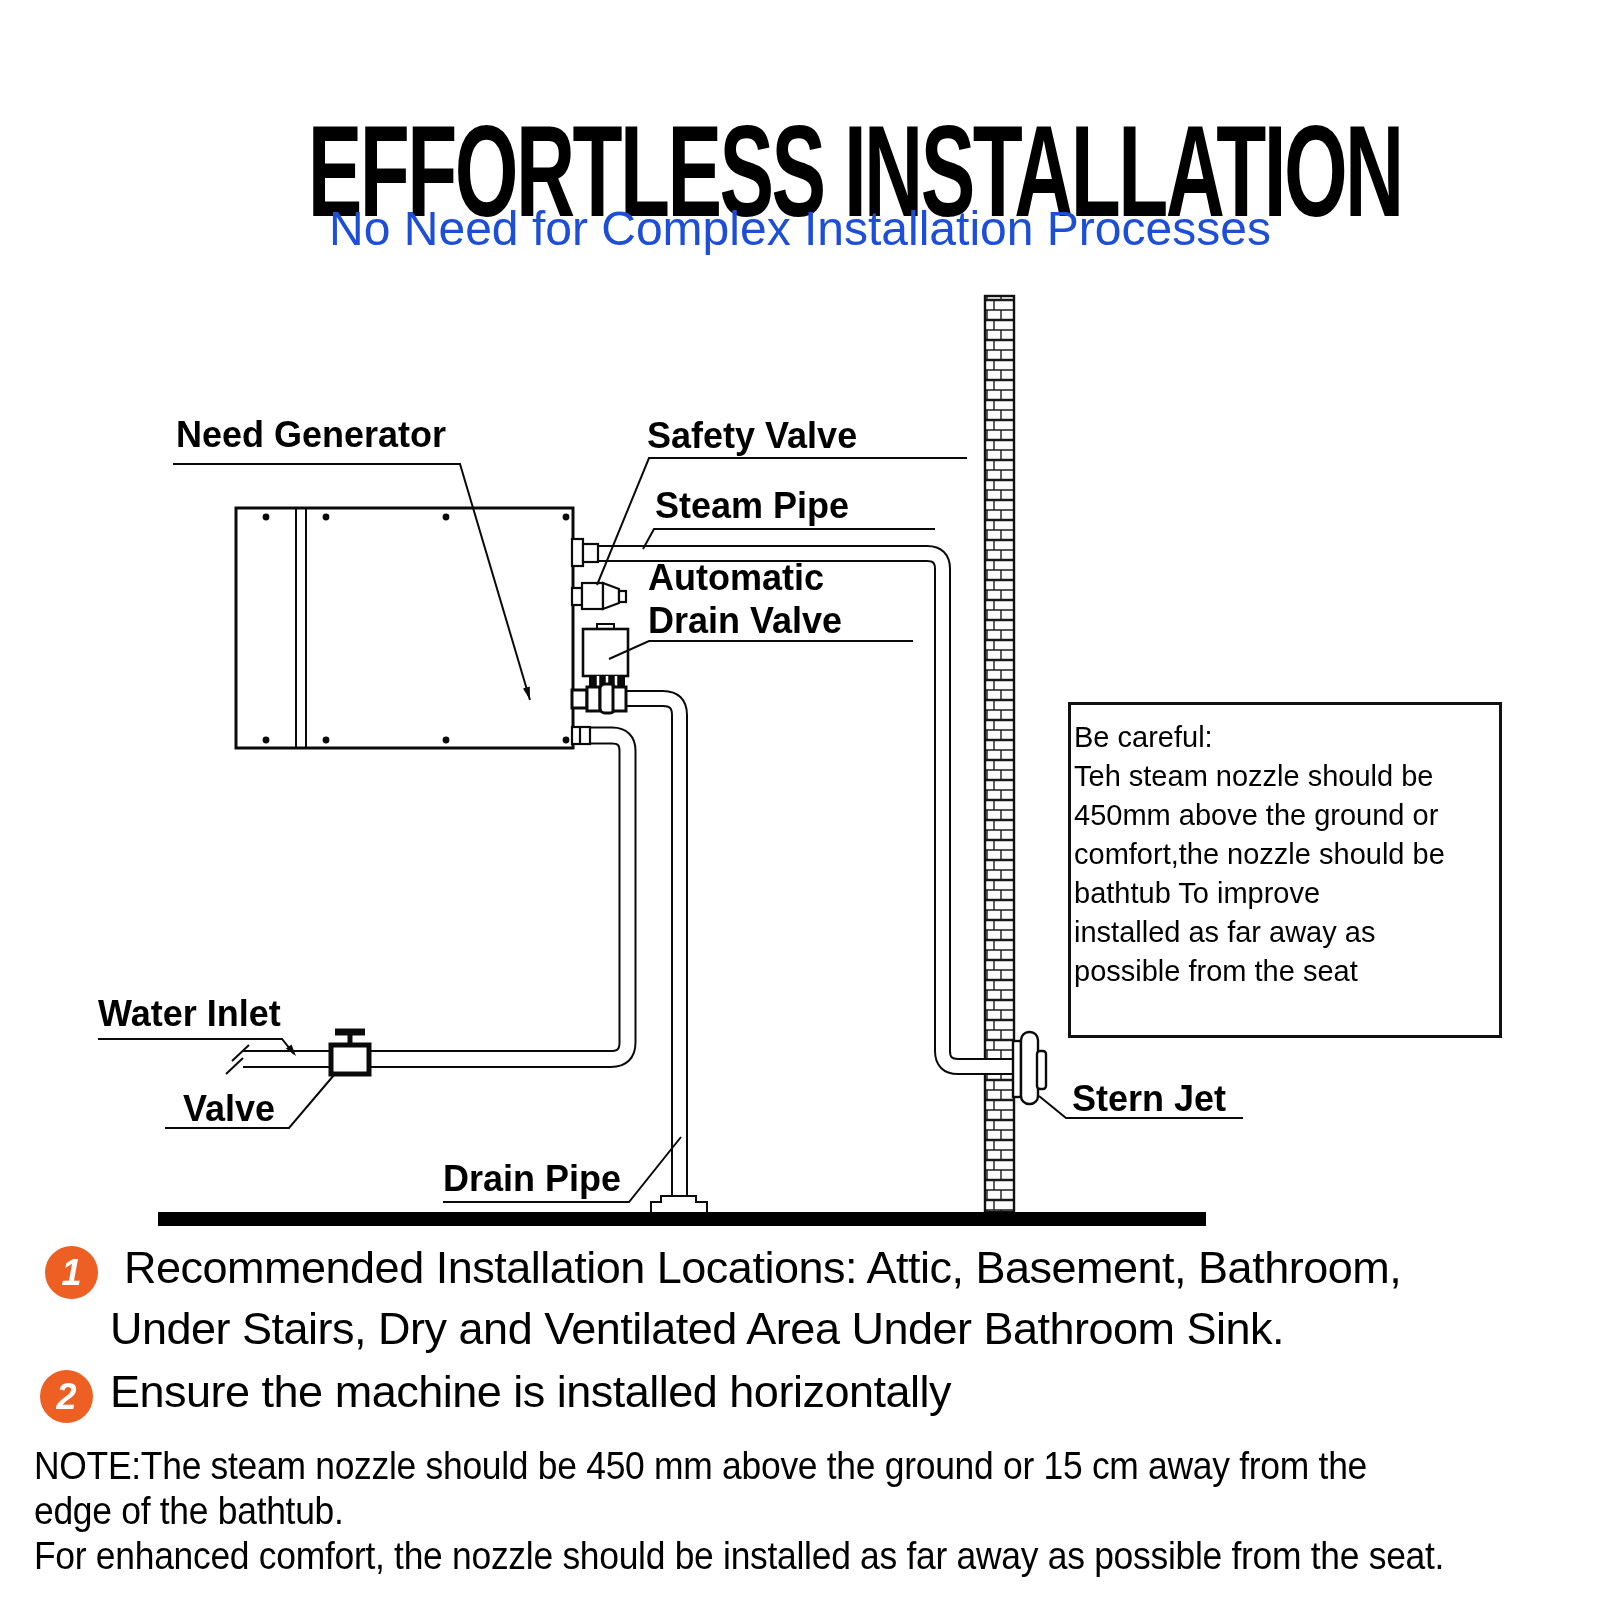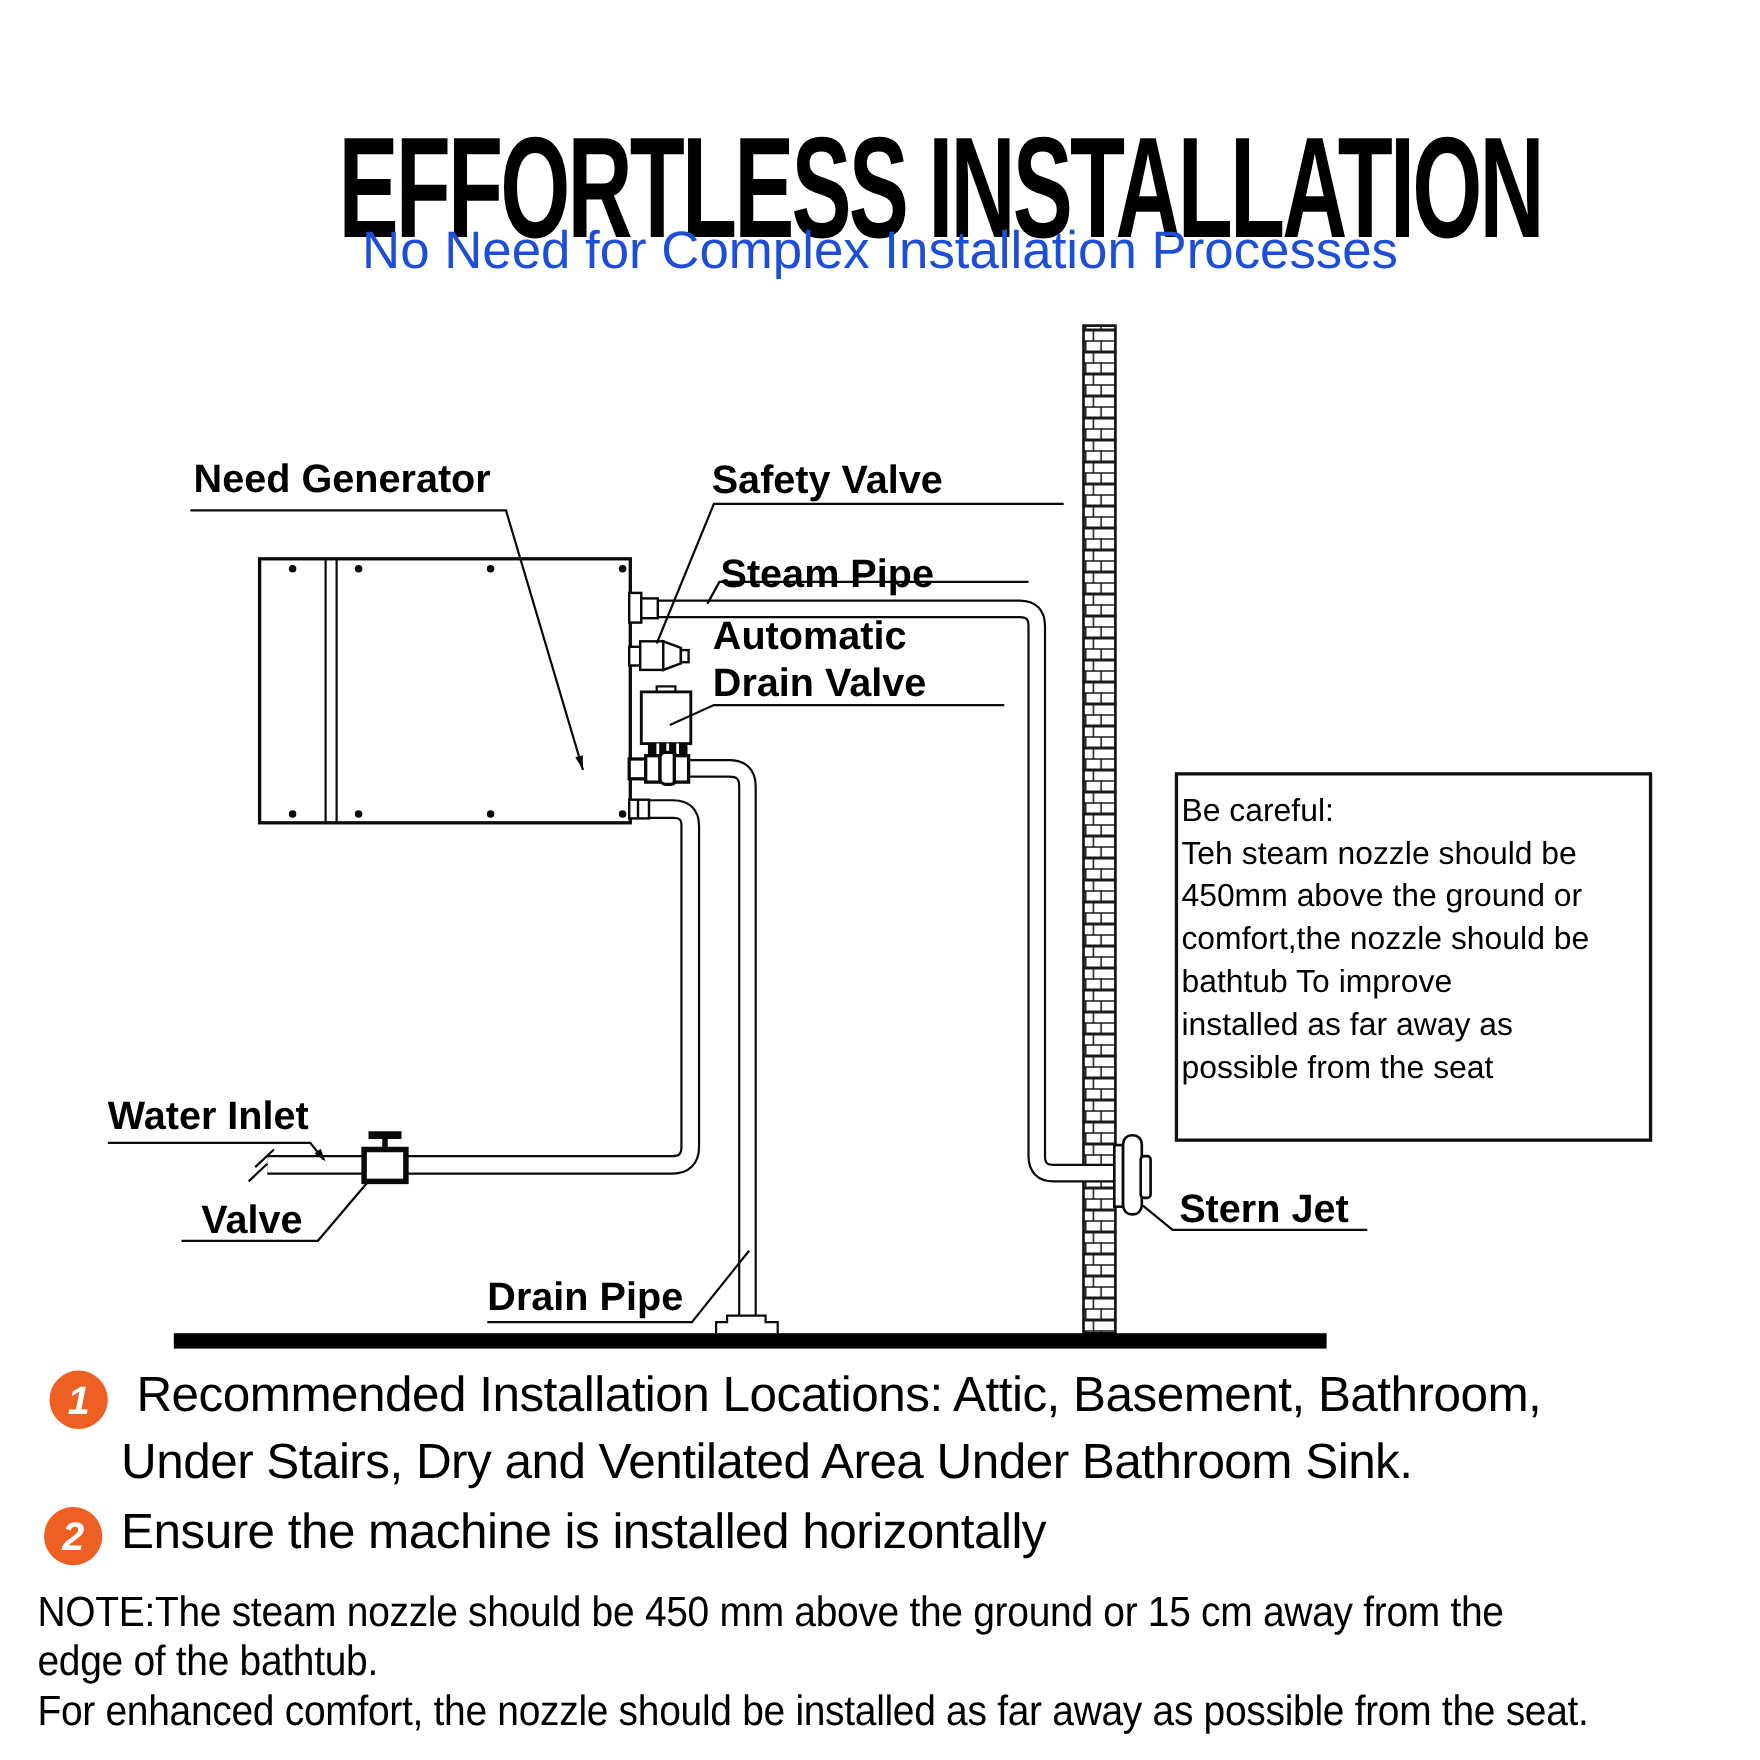--- a/index.html
+++ b/index.html
@@ -132,21 +132,21 @@
     </g>
   </svg>
 
   <div class="title-wrap">
     <span class="title-inner">EFFORTLESS INSTALLATION</span>
   </div>
   <div class="subtitle">No Need for Complex Installation Processes</div>
 
   <div class="dlabel" style="left:176px;top:413px;">Need Generator</div>
   <div class="dlabel" style="left:647px;top:414px;">Safety Valve</div>
-  <div class="dlabel" style="left:655px;top:500px;">Steam Pipe</div>
+  <div class="dlabel" style="left:655px;top:484px;">Steam Pipe</div>
   <div class="dlabel" style="left:648px;top:556px;">
     <span style="display:block;">Automatic</span>
     <span style="display:block;">Drain Valve</span>
   </div>
   <div class="dlabel" style="left:98px;top:992px;">Water Inlet</div>
   <div class="dlabel" style="left:183px;top:1087px;">Valve</div>
   <div class="dlabel" style="left:443px;top:1157px;">Drain Pipe</div>
   <div class="dlabel" style="left:1072px;top:1077px;">Stern Jet</div>
 
   <div class="caution-box">

